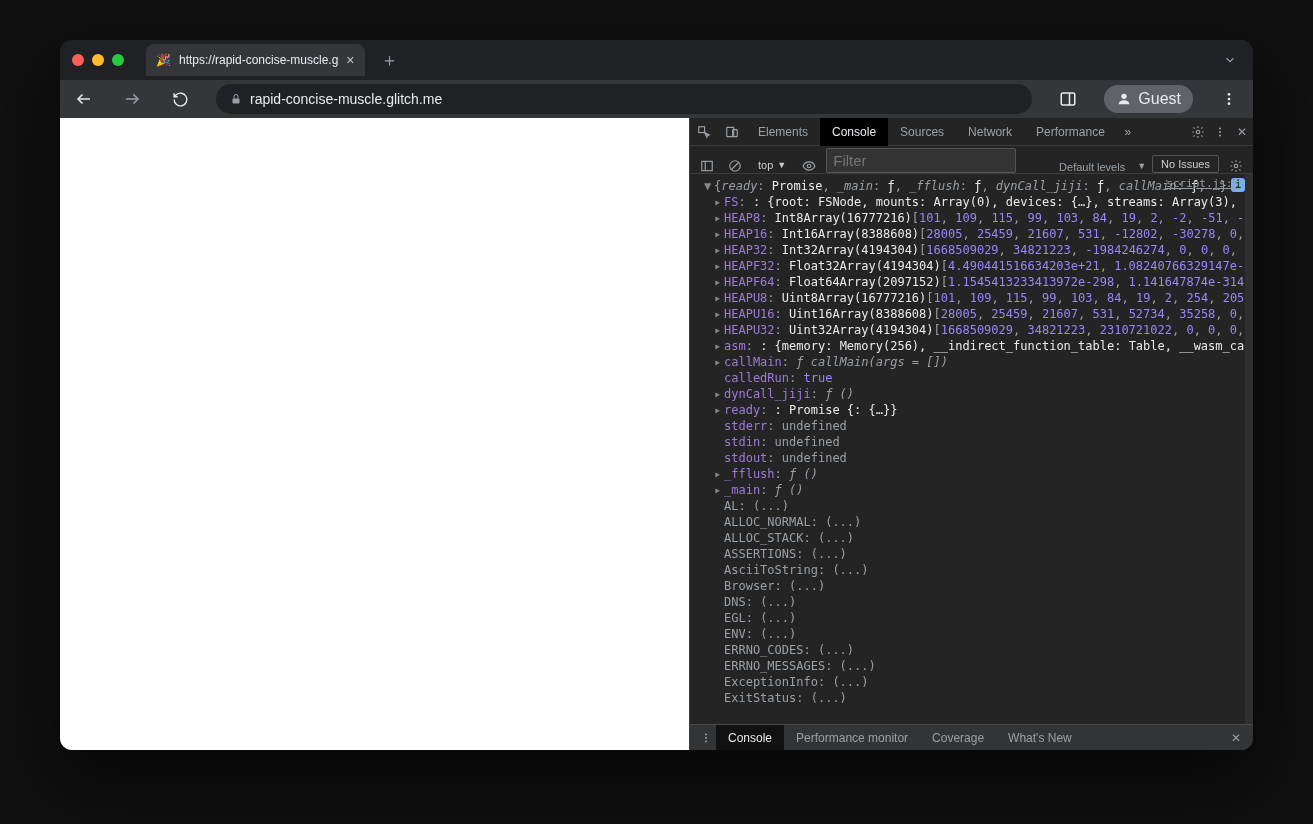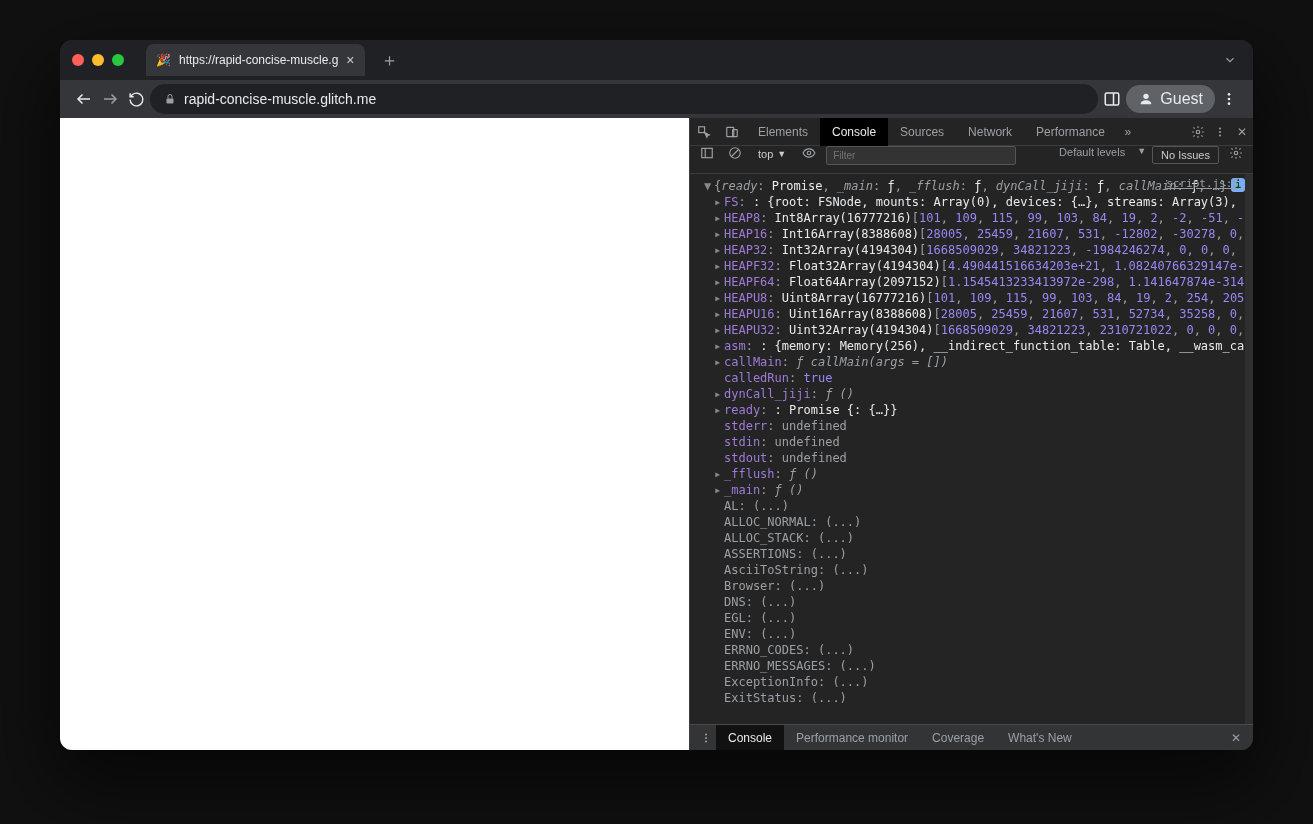--- a/index.html
+++ b/index.html
@@ -7,40 +7,40 @@
   .shadow { position: absolute; left: 60px; top: 40px; width: 1193px; height: 710px; border-radius: 12px; background: #202124; box-shadow: 0 30px 80px 10px rgba(0,0,0,0.6); overflow: hidden; display:flex; flex-direction:column;}
   .tabbar { height: 40px; background: #202124; display:flex; align-items:center; padding-left:12px; gap:8px;}
   .traffic { display:flex; gap:8px; margin-right:14px;}
   .dot { width:12px;height:12px;border-radius:50%;}
   .tab { display:flex; align-items:center; background:#35363a; color:#e8eaed; height:32px; border-radius:8px 8px 0 0; padding:0 10px; font-size:12px; gap:8px; min-width:200px; max-width:230px;}
   .tab .fav { font-size:12px; }
   .tab .title { white-space:nowrap; overflow:hidden; text-overflow:ellipsis; flex:1;}
   .tab .x { opacity:.8; font-size:14px;}
   .newtab { color:#9aa0a6; font-size:18px; padding:4px 8px; }
   .chev { margin-left:auto; margin-right:16px; color:#9aa0a6; }
-  .addrbar { height:38px; background:#35363a; display:flex; align-items:center; padding:0 12px; gap:2px;}
+  .addrbar { height:38px; background:#35363a; display:flex; align-items:center; padding:0 12px; gap:24px;}
   .nav-icn { color:#9aa0a6; display:flex; align-items:center; justify-content:center; width:24px;height:24px;}
   .omnibox { flex:1; background:#202124; border-radius:20px; height:30px; display:flex; align-items:center; padding:0 14px; gap:8px; color:#e8eaed; font-size:14px;}
   .omnibox .lock { color:#9aa0a6; font-size:12px;}
   .guest-pill { display:flex; align-items:center; gap:6px; background:#5f6368; border-radius:16px; height:28px; padding:0 12px; color:#e8eaed; font-size:16px;}
   .panel-icn { color:#9aa0a6; width:24px; display:flex;justify-content:center;}
   .main { flex:1; display:flex; min-height:0;}
   .page { background:#fff; flex:1;}
   .devtools { width:564px; background:#242424; color:#ccc; display:flex; flex-direction:column; border-left:1px solid #3c3c3c; font-size:12px; }
   .dt-tabs { height:28px; display:flex; align-items:center; border-bottom:1px solid #3c3c3c; gap:0;}
   .dt-tabs .icn { width:28px; display:flex; justify-content:center; color:#9aa0a6;}
   .dt-tab { padding:0 12px; color:#9aa0a6; height:28px; display:flex; align-items:center; font-size:12px;}
   .dt-tab.active { background:#000; color:#e8eaed;}
   .dt-tabs .spacer{flex:1;}
   .dt-tabs .right-icn{ color:#9aa0a6; width:22px; display:flex;justify-content:center;}
-  .console-toolbar { height:28px; display:flex; align-items:flex-start; border-bottom:1px solid #3c3c3c; gap:6px; padding:0 6px;}
+  .console-toolbar { height:28px; display:flex; align-items:flex-end; border-bottom:1px solid #3c3c3c; gap:6px; padding:0 6px;}
   .console-toolbar .icn{color:#9aa0a6; width:22px; display:flex; justify-content:center;}
   .ctx { color:#ccc; font-size:11px; padding:2px 6px; display:flex; gap:4px; align-items:center;}
   .filter { flex:0 0 190px;}
-  .filter input { width:100%; background:#333; border:1px solid #555; border-radius:2px; color:#ccc; padding:3px 6px; font-size:10px;}
+  .filter input { width:100%; background:#333; border:1px solid #555; border-radius:2px; color:#ccc; padding:3px 6px; font-size:15px;}
   .levels { color:#9aa0a6; font-size:11px; display:flex; gap:12px; margin-left:auto;}
   .issues { border:1px solid #555; border-radius:2px; padding:2px 8px; color:#ccc; font-size:11px;}
   .console-body { position:relative; flex:1; overflow:hidden; font-family: Menlo, Consolas, monospace; font-size:12px; line-height:16px; padding:4px 0 4px 6px;}
   .console-body::after { content:""; position:absolute; right:0; top:0; bottom:0; width:8px; background:#2f2f2f;}
   .src-link { position:absolute; right:14px; top:2px; color:#9aa0a6; text-decoration:underline; font-size:11px;}
   .row { display:flex; white-space:pre; overflow:hidden; padding-left:8px;}
   .row .caret { width:10px; color:#888; flex:0 0 10px;}
   .lvl1 { padding-left:18px;}
   .k { color:#9e7bd7;} 
   .kd { color:#9aa0a6;} 

